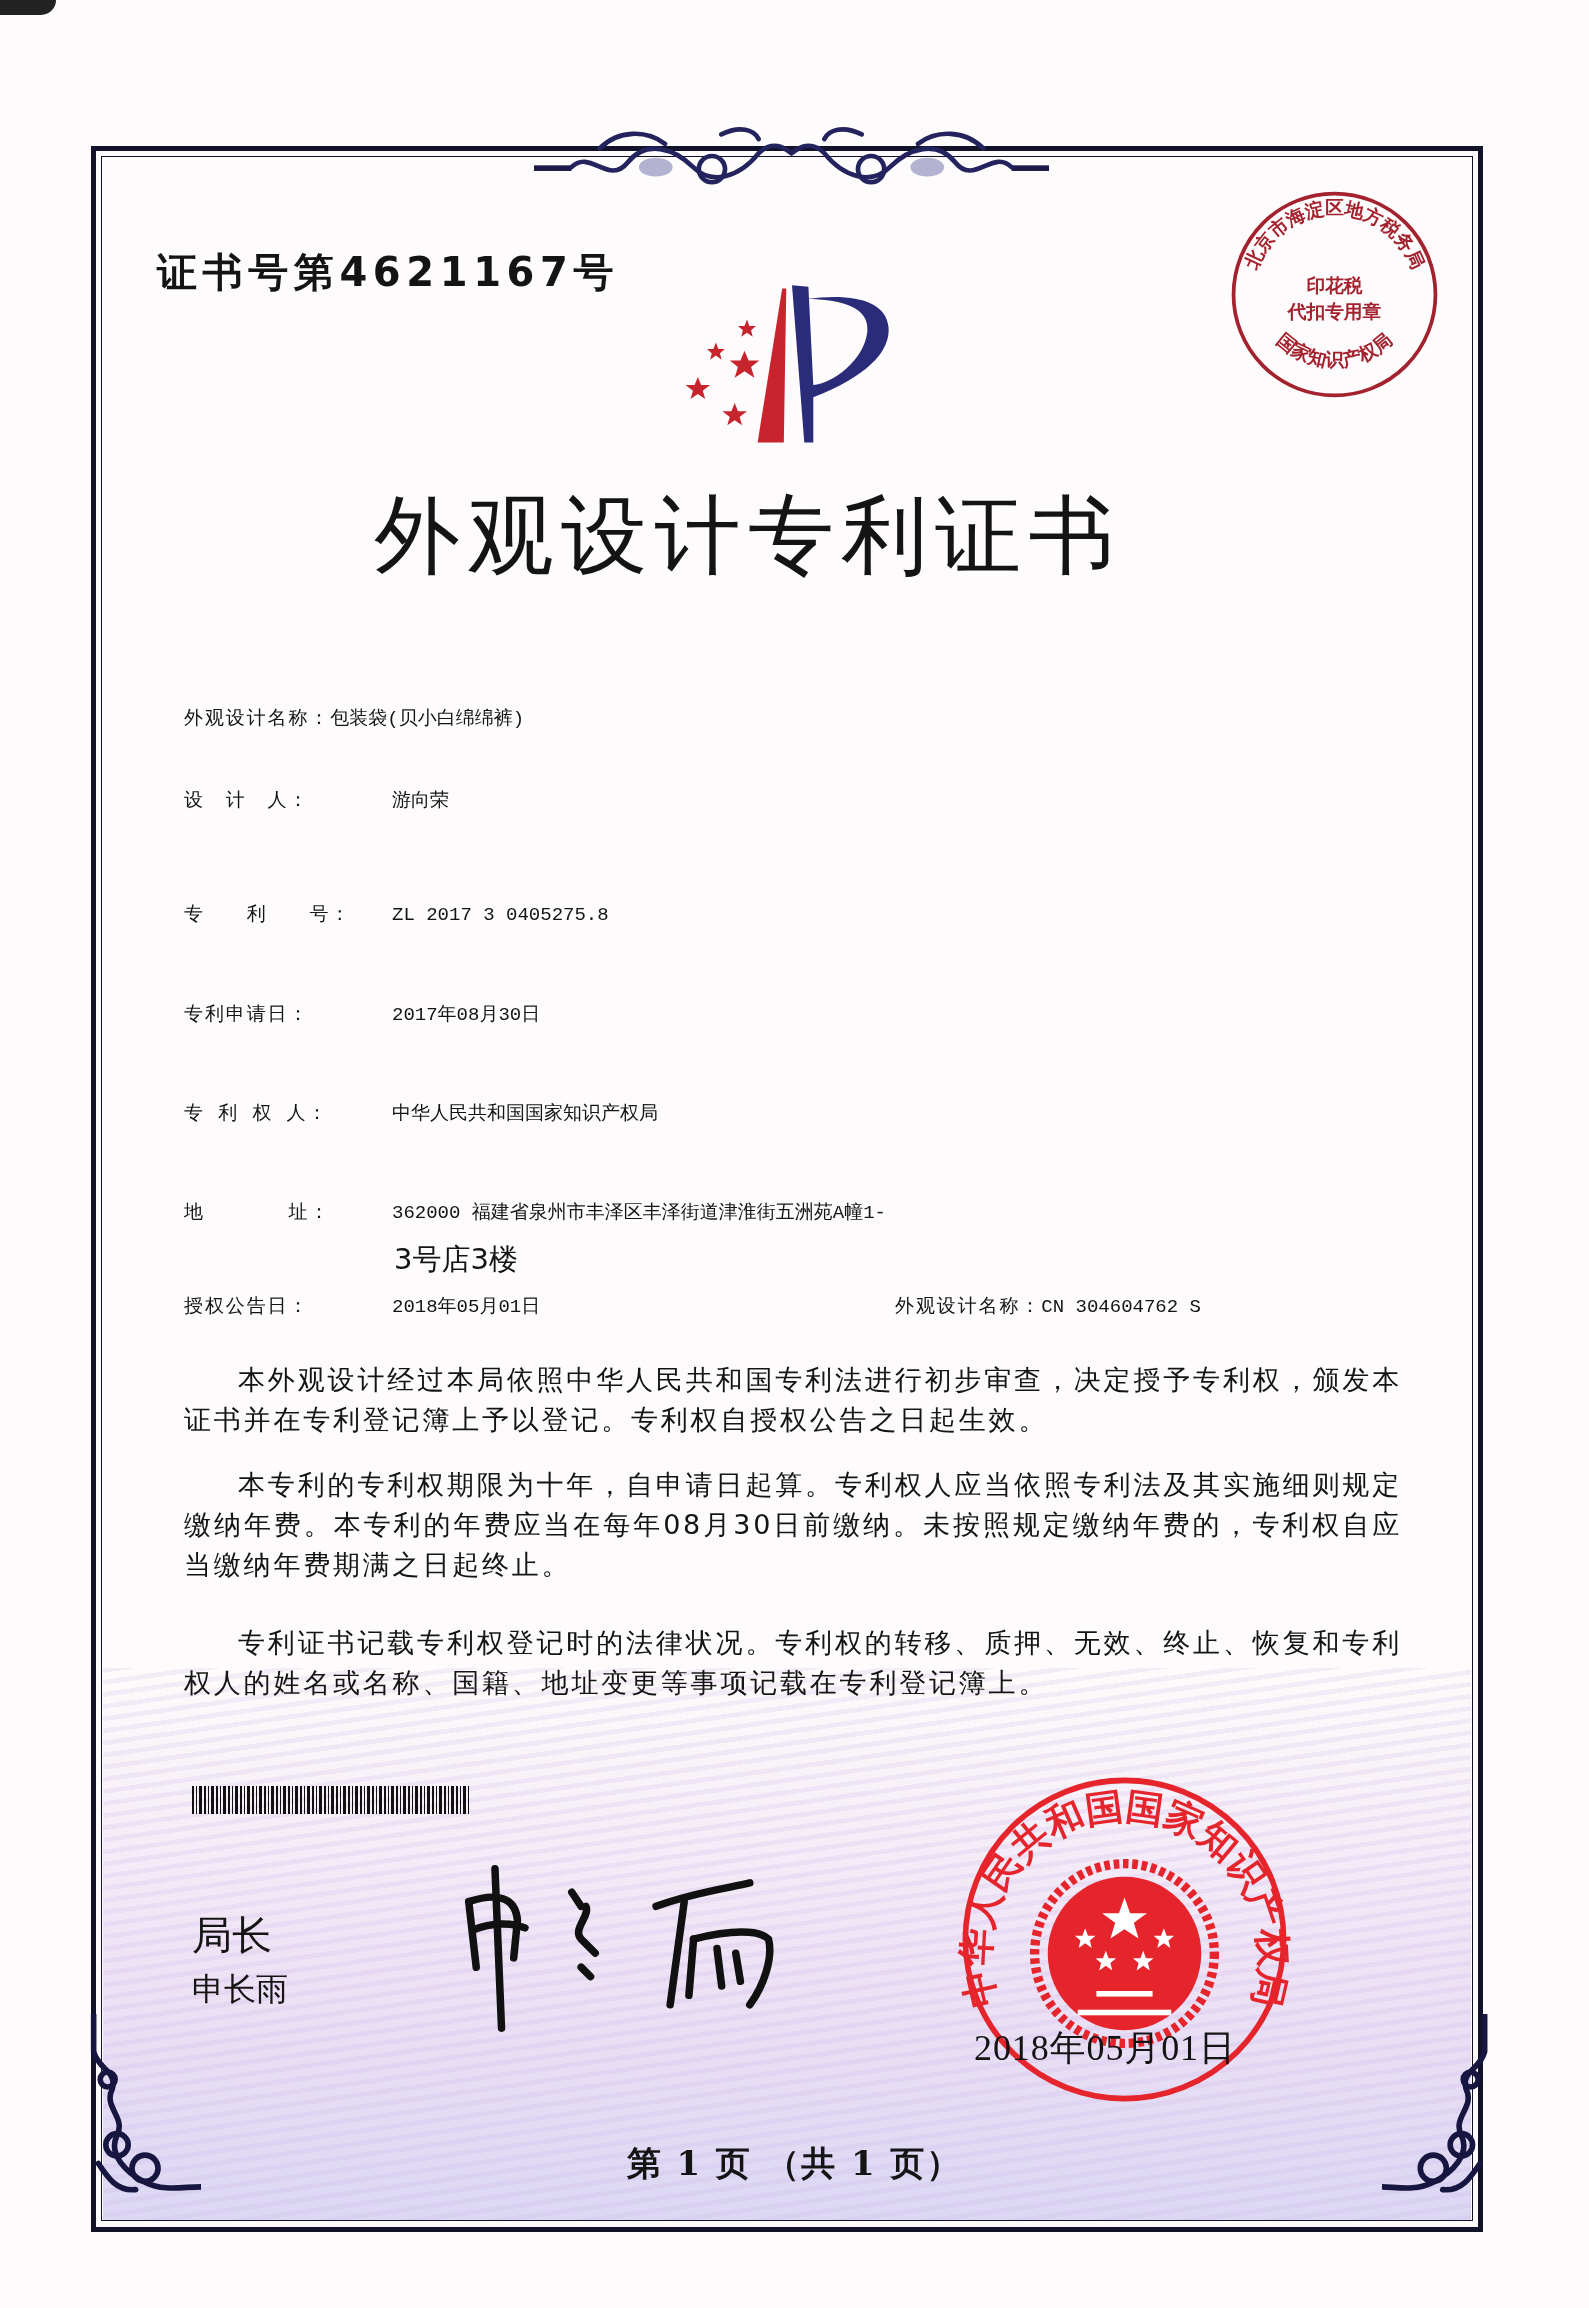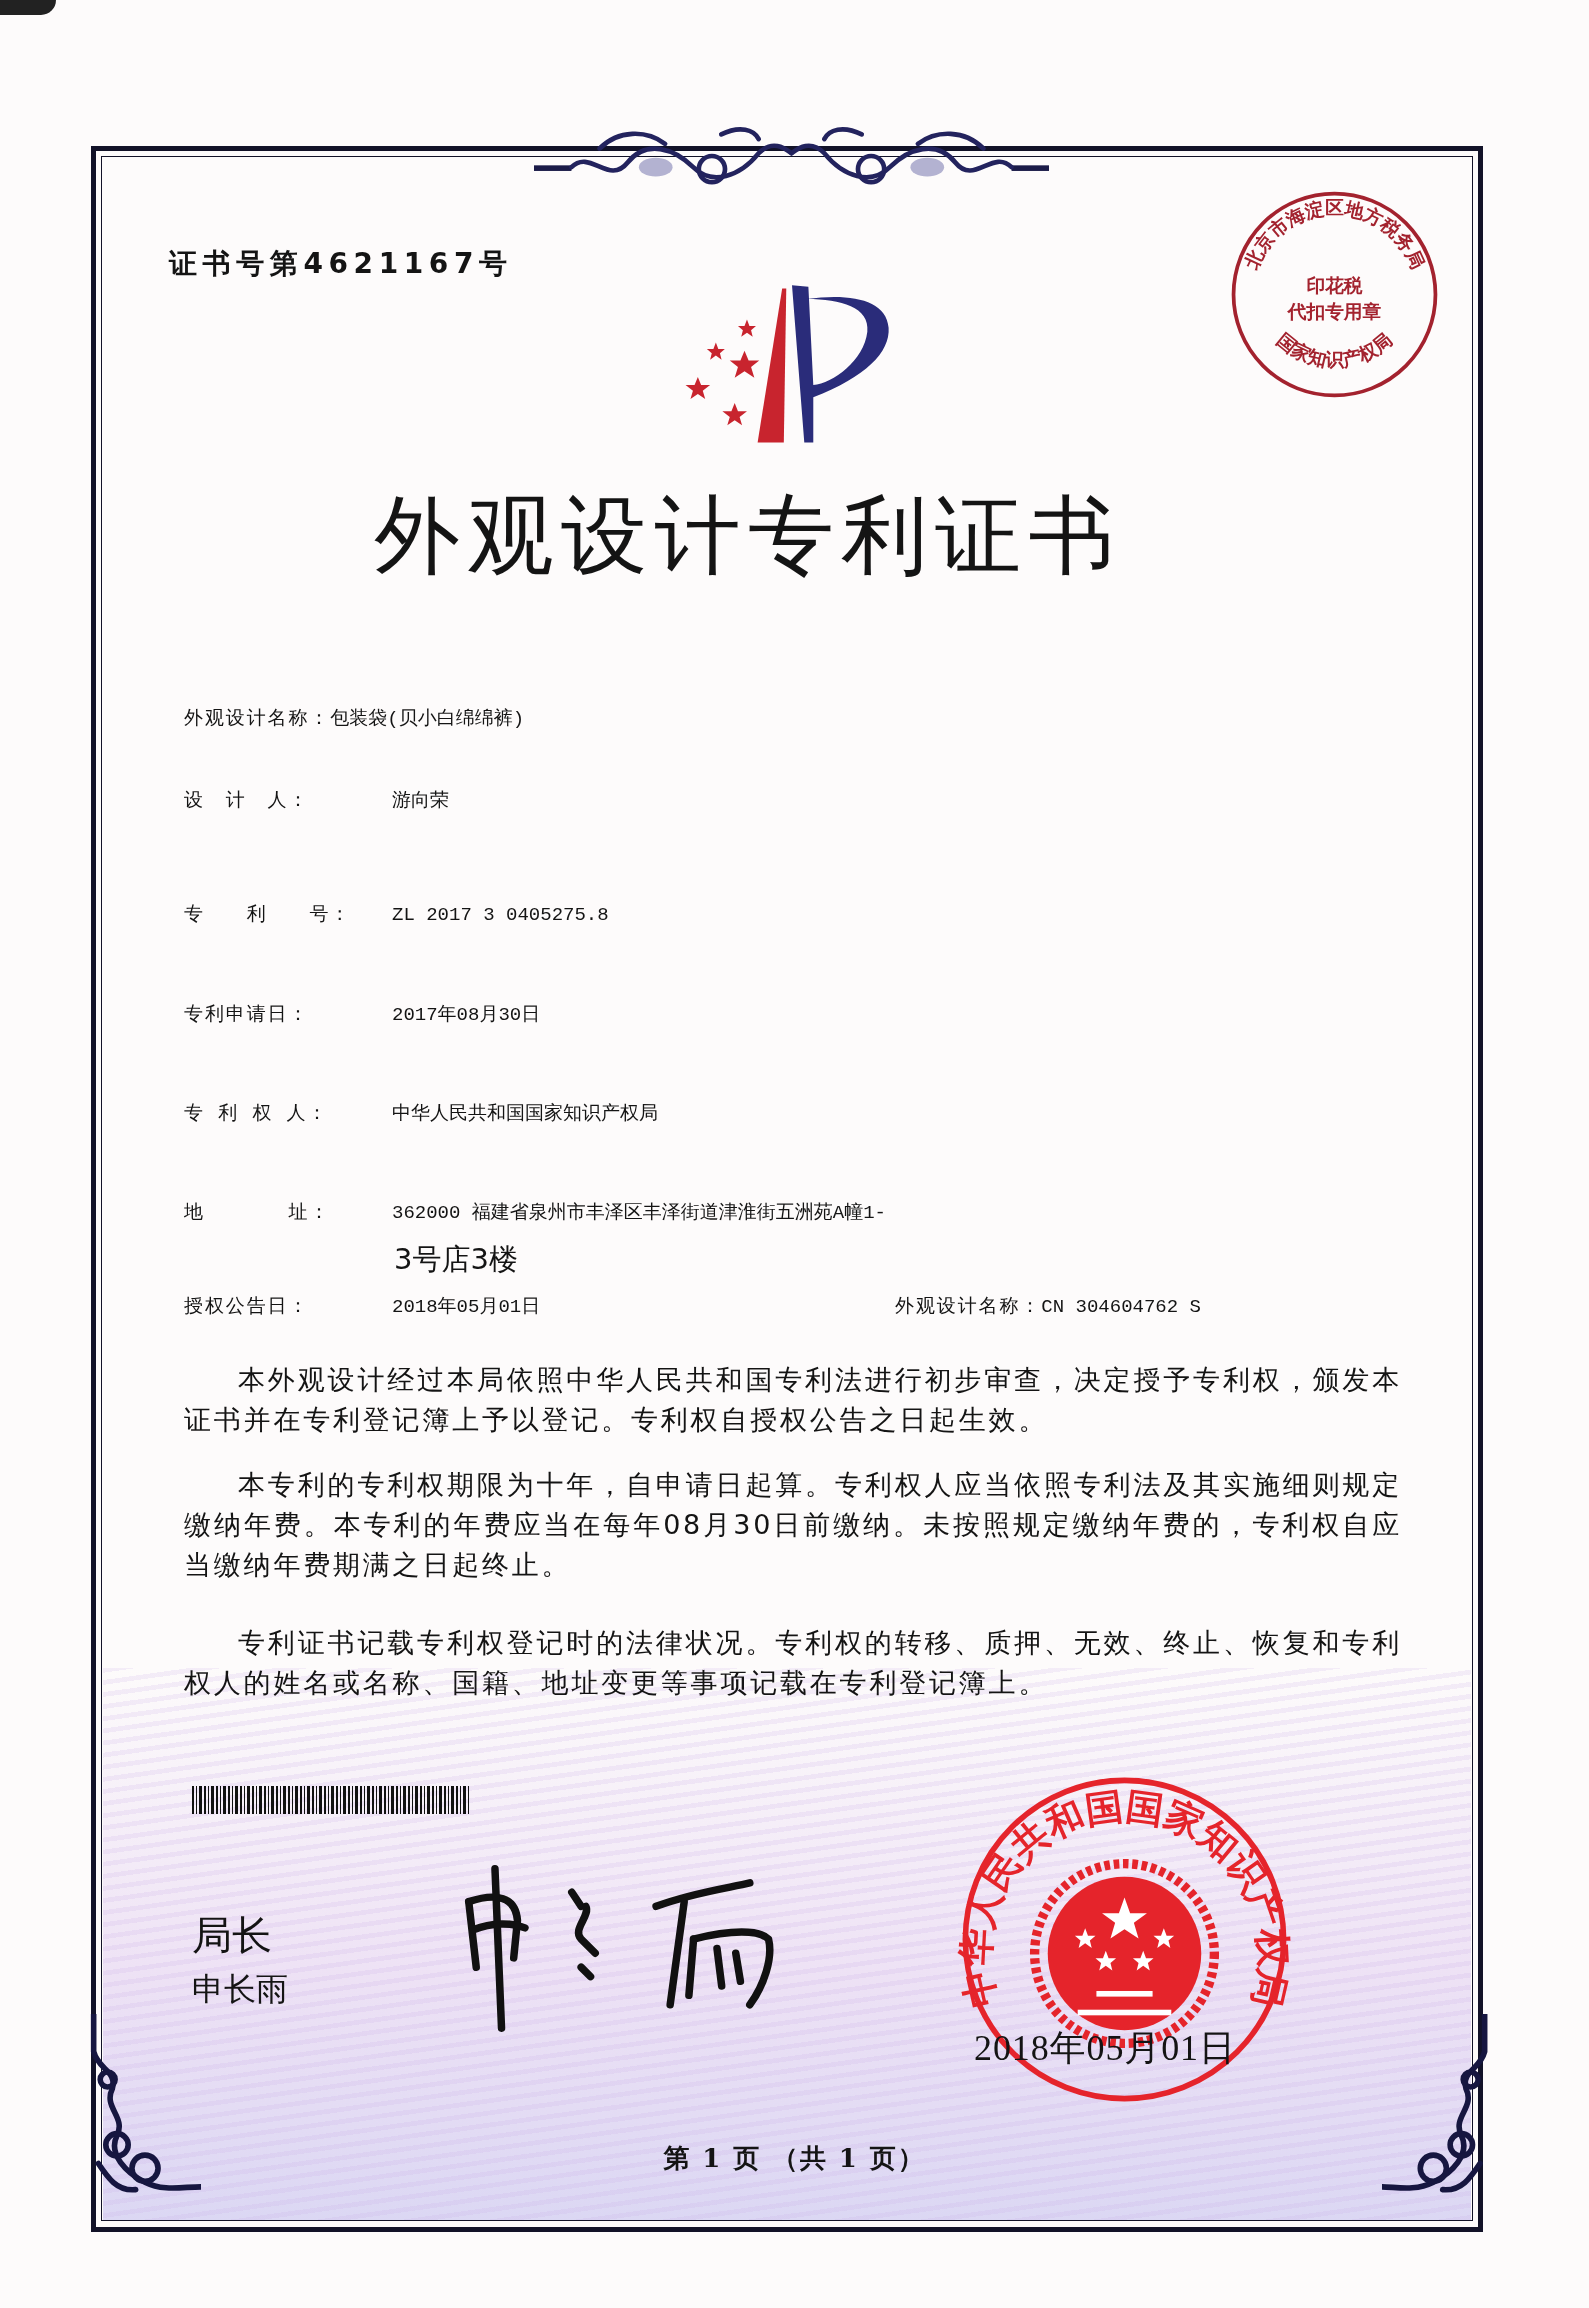--- a/index.html
+++ b/index.html
@@ -22,22 +22,22 @@
     background:
       repeating-linear-gradient(172deg, rgba(200,170,230,0.18) 0 4.7px, rgba(255,255,255,0) 4.7px 12px),
       linear-gradient(180deg, rgba(255,255,255,0) 0%, rgba(225,205,240,0.55) 55%, rgba(205,200,240,0.7) 100%);
   }
   .ornament-top { position:absolute; left:534px; top:111px; width:515px; height:89px; }
   .corner { position:absolute; width:112px; height:187px; }
   .corner.bl { left:89px; top:2014px; }
   .corner.br { left:1382px; top:2014px; }
 
   .cert-no {
-    position:absolute; left:157px; top:245px; font-size:28px; letter-spacing:5.6px;
-    font-family:"DejaVu Sans", sans-serif; font-weight:bold;margin-left:12px;
+    position:absolute; left:157px; top:245px; font-size:40px; letter-spacing:5.6px;
+    font-family:"DejaVu Sans", sans-serif; font-weight:bold;
   }
   .logo { position:absolute; left:661px; top:262px; width:262px; height:197px; }
   .tax-seal { position:absolute; left:1227px; top:187px; width:215px; height:215px; }
 
   .title {
     position:absolute; left:0; width:1496px; top:478px; text-align:center;
     font-size:86px; letter-spacing:7.5px;
     font-family:"DejaVu Sans", sans-serif;
   }
 
@@ -61,21 +61,21 @@
   .director-title { position:absolute; left:192px; top:1908px; font-size:40px; font-family:"DejaVu Sans", sans-serif; }
   .director-name { position:absolute; left:192px; top:1968px; font-size:32px; font-family:"DejaVu Sans", sans-serif;text-align:right; }
   .signature { position:absolute; left:450px; top:1864px; width:356px; height:169px; }
 
   .national-seal { position:absolute; left:956px; top:1771px; width:337px; height:337px; }
   .seal-date {
     position:absolute; left:974px; top:2024px; font-size:36px;
     font-family:"Liberation Serif", serif; color:#141414; letter-spacing:0.9px;
   }
   .page-footer {
-    position:absolute; left:0; width:1589px; top:2141px; text-align:center; font-size:26px;
+    position:absolute; left:0; width:1589px; top:2141px; text-align:center; font-size:34px;
     font-family:"DejaVu Serif", serif; font-weight:bold; letter-spacing:1.9px;
   }
   .top-shadow { position:absolute; left:0; top:0; width:56px; height:15px; background:#222; border-bottom-right-radius:37px; }
 </style>
 </head>
 <body>
 
 <div class="top-shadow"></div>
 
 <div class="guilloche"></div>

